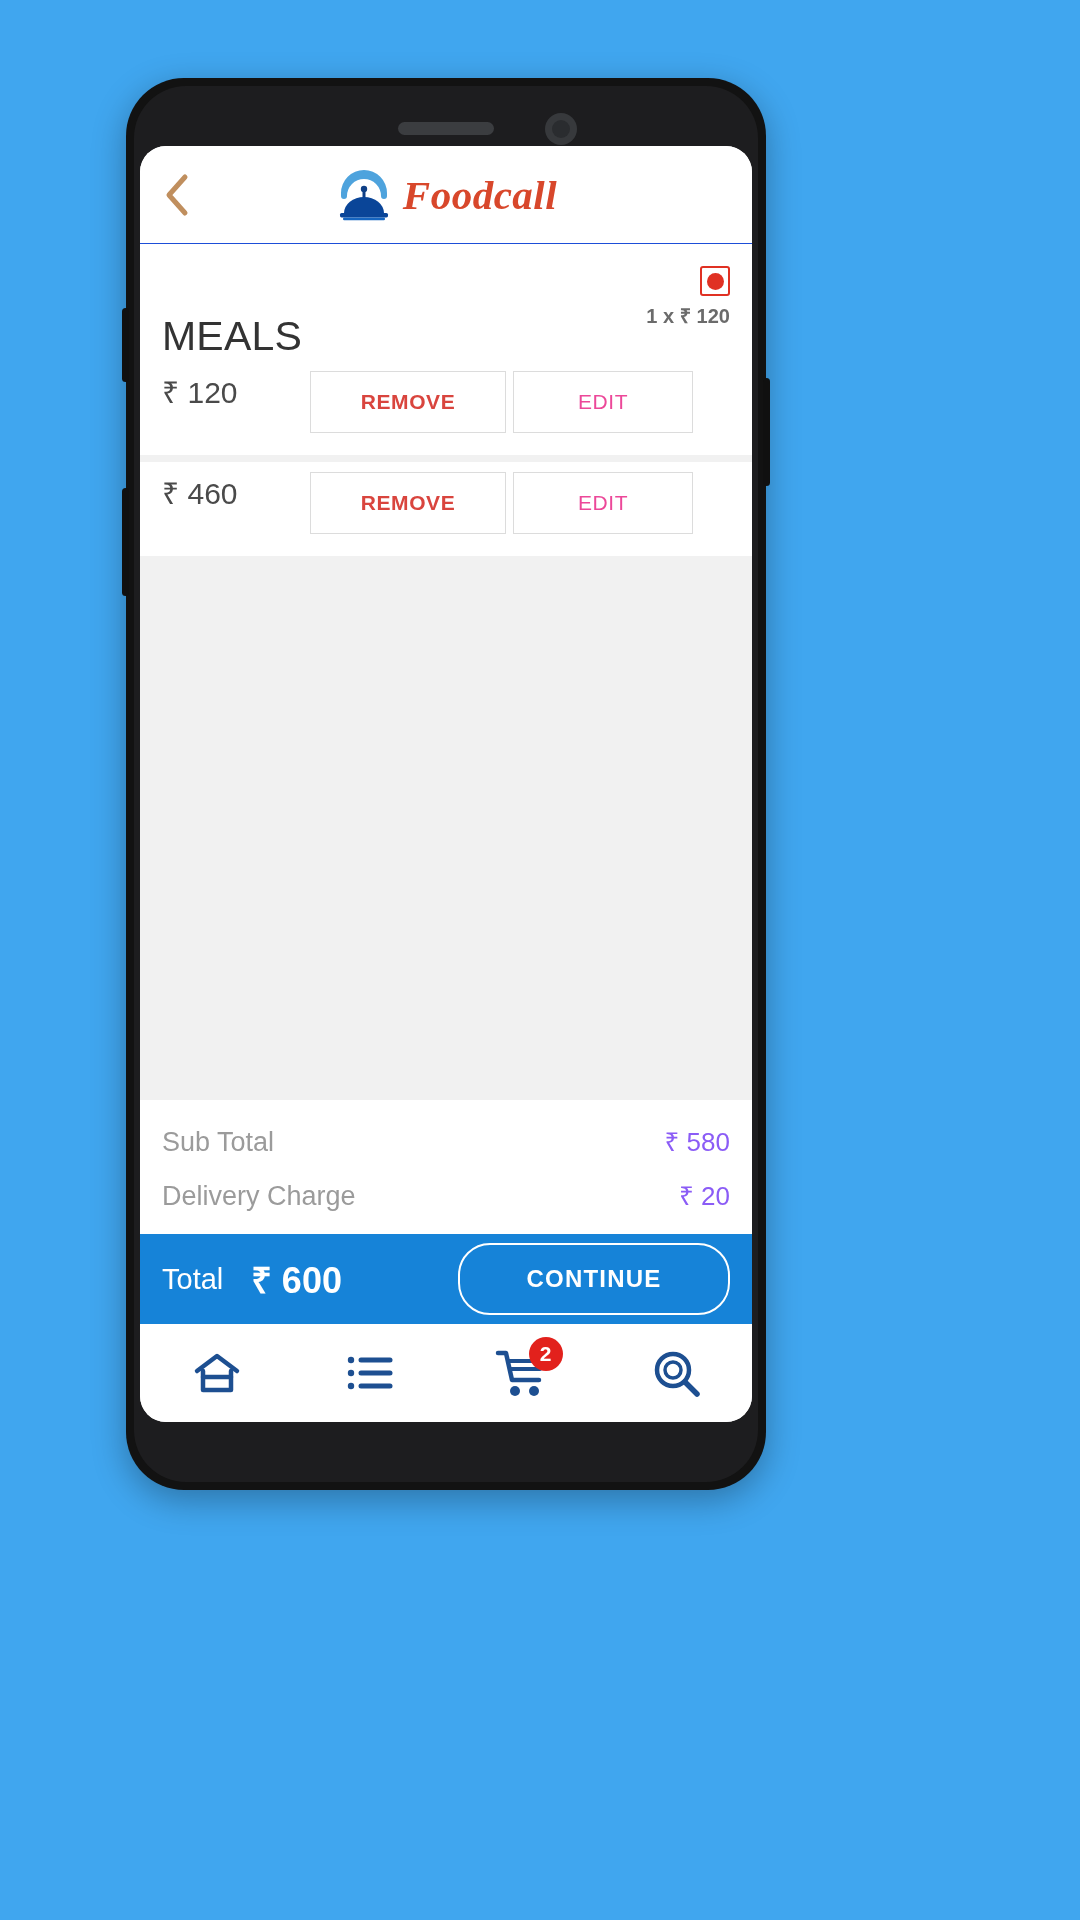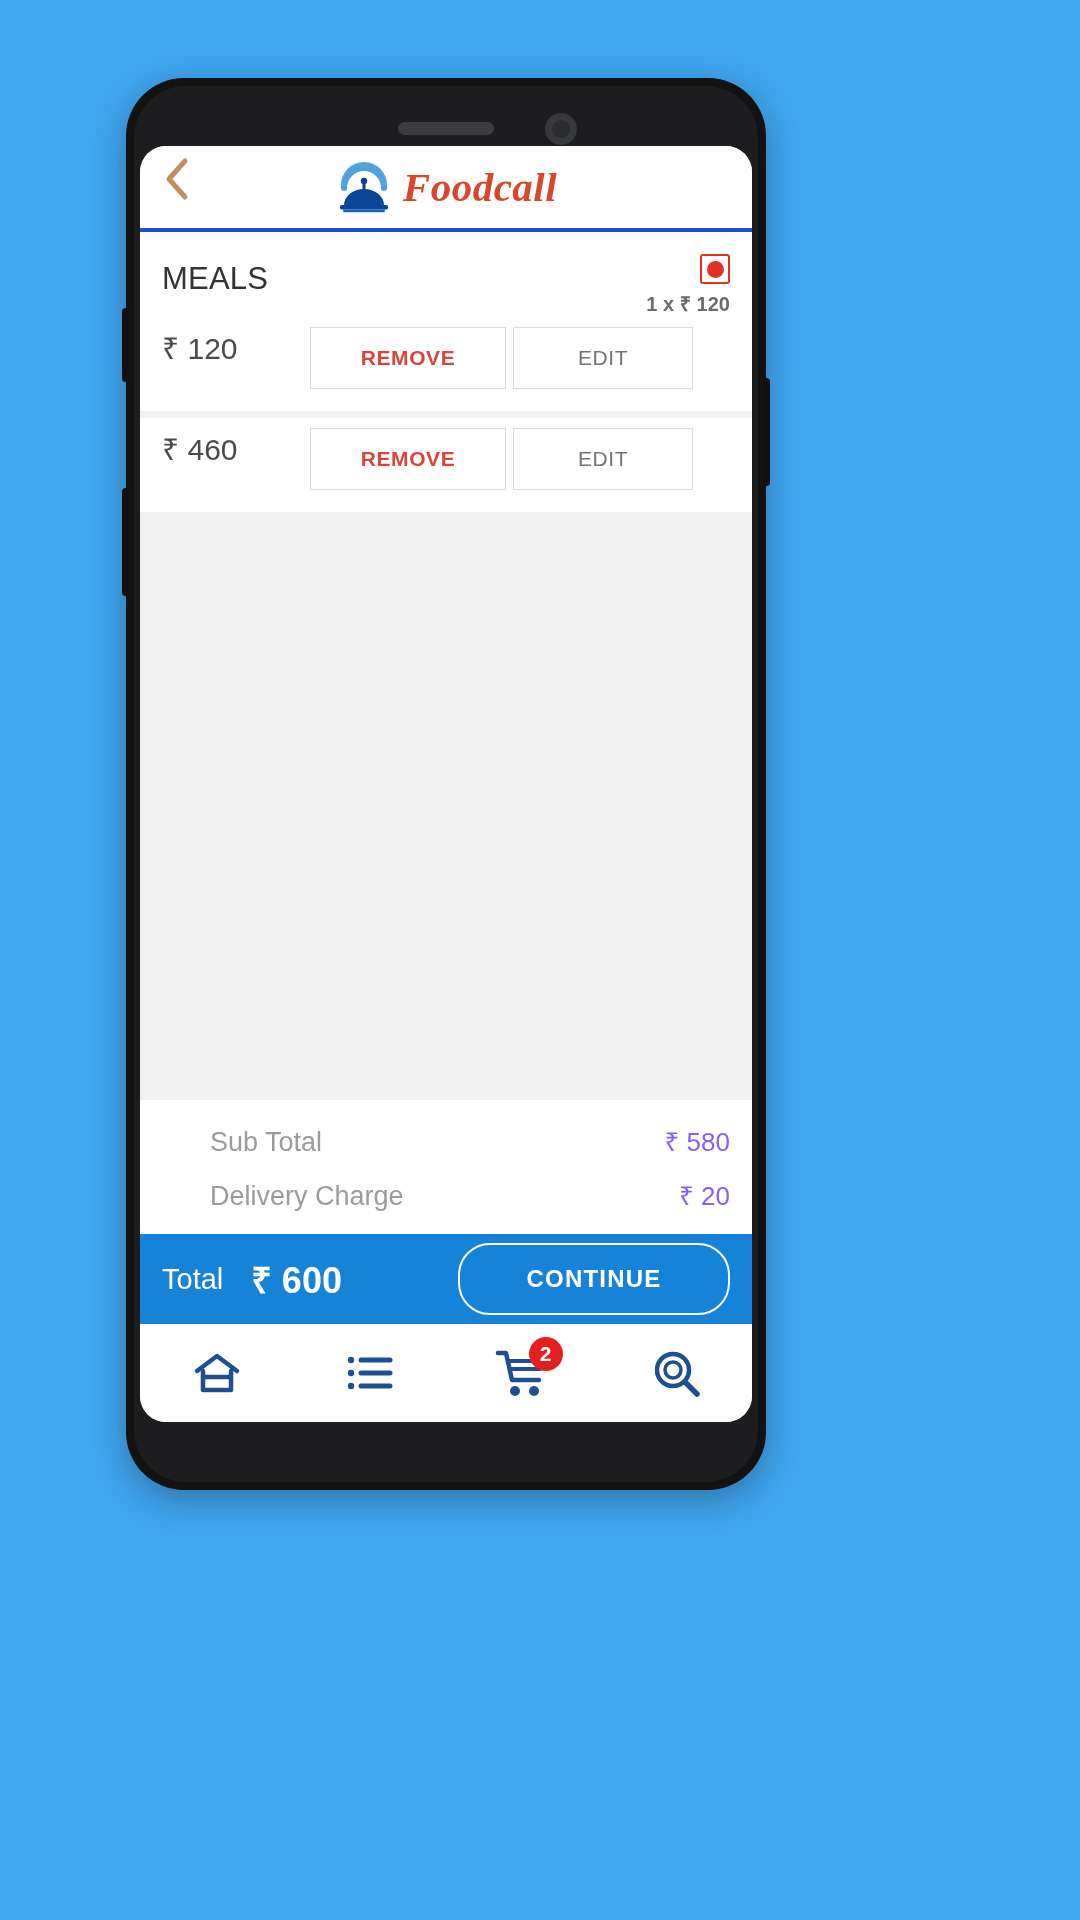--- a/index.html
+++ b/index.html
@@ -69,26 +69,26 @@
     background: #f1f1f1;
     border-radius: 26px;
     overflow: hidden;
     display: flex;
     flex-direction: column;
   }
 
   
   .appbar {
     position: relative;
-    height: 86px;
+    height: 98px;
     background: #ffffff;
     flex: 0 0 auto;
     display: flex;
-    align-items: flex-end;
-    border-bottom: 4px solid #1d4ed8;
+    align-items: flex-start;
+    border-bottom: 1px solid #1d4ed8;
   }
   .back-btn {
     width: 74px; height: 98px;
     display: flex; align-items: center; justify-content: center;
     cursor: pointer;
   }
   .brand {
     position: absolute;
     left: 0; right: 0; top: 0; bottom: 0;
     display: flex; align-items: center; justify-content: center;
@@ -118,25 +118,26 @@
     margin-bottom: 7px;
     padding: 0 0 0 0;
   }
   .card-top {
     display: flex;
     align-items: flex-start;
     justify-content: space-between;
     padding: 22px 22px 0 22px;
   }
   .item-name {
-    font-size: 31px;
+    font-size: 41px;
     color: #333333;
     letter-spacing: 0.2px;
     line-height: 1.2;
     padding-top: 6px;
+    margin-top: 40px;
   }
   .item-right {
     display: flex;
     flex-direction: column;
     align-items: flex-end;
     gap: 6px;
   }
   .nonveg-mark {
     width: 30px; height: 30px;
     border: 2px solid #e03123;
@@ -171,36 +172,35 @@
     border: 1px solid #dcdcdc;
     background: #ffffff;
     display: flex;
     align-items: center;
     justify-content: center;
     font-size: 21px;
     letter-spacing: 0.6px;
     cursor: pointer;
   }
   .act-remove { width: 196px; color: #d9453e; font-weight: 700; }
-  .act-edit { width: 180px; color: #737373; margin-left: 7px; }
+  .act-edit { width: 180px; color: #ec4899; margin-left: 7px; }
 
   .cart-spacer { flex: 1 1 auto; background: #f1f1f1; }
 
   
   .summary {
     background: #ffffff;
     padding: 14px 22px 12px 22px;
     flex: 0 0 auto;
   }
   .sum-row {
     display: flex;
     justify-content: space-between;
     align-items: baseline;
     padding: 9px 0;
-    margin-left: 48px;
   }
   .sum-label { font-size: 27px; color: #9b9b9b; }
   .sum-value { font-size: 26px; color: #8b5cf6; }
 
   
   .total-bar {
     background: #1683d8;
     height: 90px;
     display: flex;
     align-items: center;

